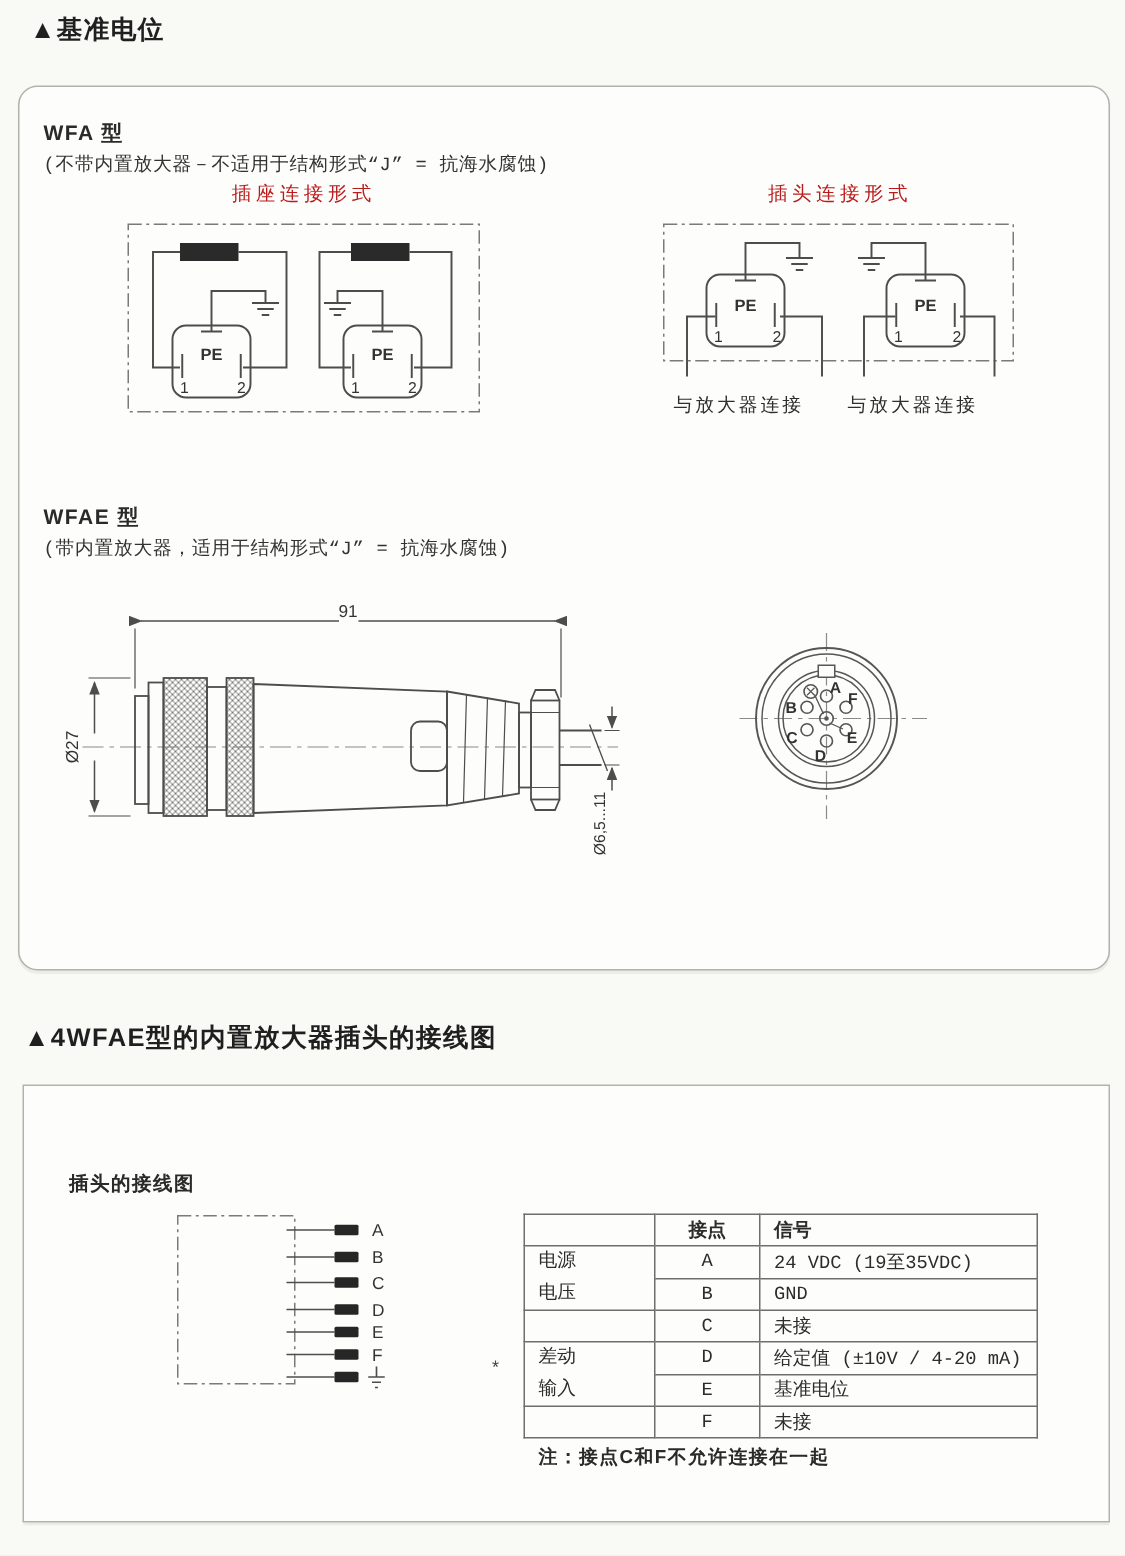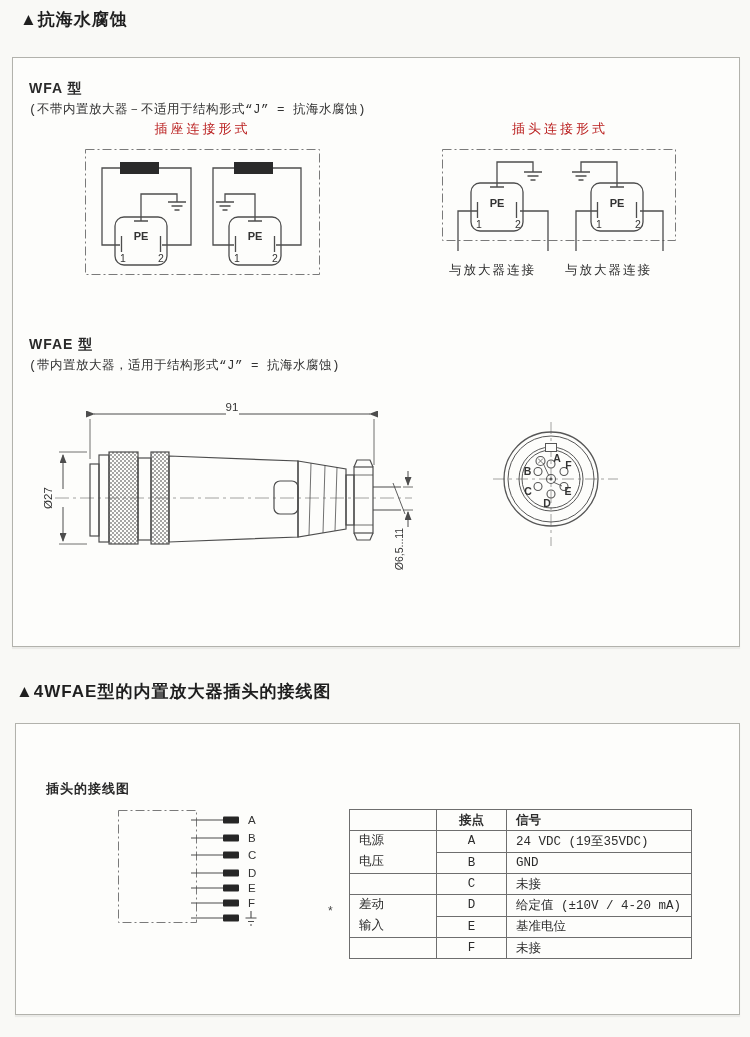--- a/index.html
+++ b/index.html
@@ -23,23 +23,23 @@
   .pin-table tr.thead td{font-weight:bold;}
   .pin-table td.grp{vertical-align:middle;padding:0 0 0 9px;}
   .pin-table td.grp div{height:21px;line-height:21px;}
   .note{position:absolute;font-size:12.5px;font-weight:bold;color:#2a2a2a;letter-spacing:1px;}
 </style>
 </head>
 <body>
 
 <div class="page">
 
-  <div class="sec-title" style="left:20px;top:8px;">▲抗海水腐蚀</div>
-
-  <div class="panel" style="left:12px;top:57px;width:726px;height:588px;">
+  <div class="sec-title" style="left:20px;top:8px;">▲基准电位</div>
+
+  <div class="panel" style="left:12px;top:57px;width:726px;height:588px;border-radius:13px;">
 
     <div class="h-type" style="left:16px;top:22px;">WFA 型</div>
     <div class="h-sub" style="left:16px;top:43px;">(不带内置放大器－不适用于结构形式“J” = 抗海水腐蚀)</div>
 
     <div class="diag-label" style="left:71px;top:62px;width:237px;">插座连接形式</div>
 
     <svg style="left:71px;top:90px;" width="237" height="128" viewBox="0 0 237 128">
       <rect x="1.5" y="1.5" width="234" height="125" fill="none" stroke="#7a7a7a" stroke-width="1" stroke-dasharray="9 3 2 3"></rect>
 
       <g stroke="#4d4d4d" stroke-width="1.3" fill="none">
@@ -258,14 +258,15 @@
         <td>基准电位</td>
       </tr>
       <tr>
         <td></td>
         <td class="c">F</td>
         <td>未接</td>
       </tr>
     </tbody>
       </table>
 
+    <div class="note" style="left:343px;top:239px;">注：接点C和F不允许连接在一起</div>
   </div>
 </div>
 
 </body></html>

